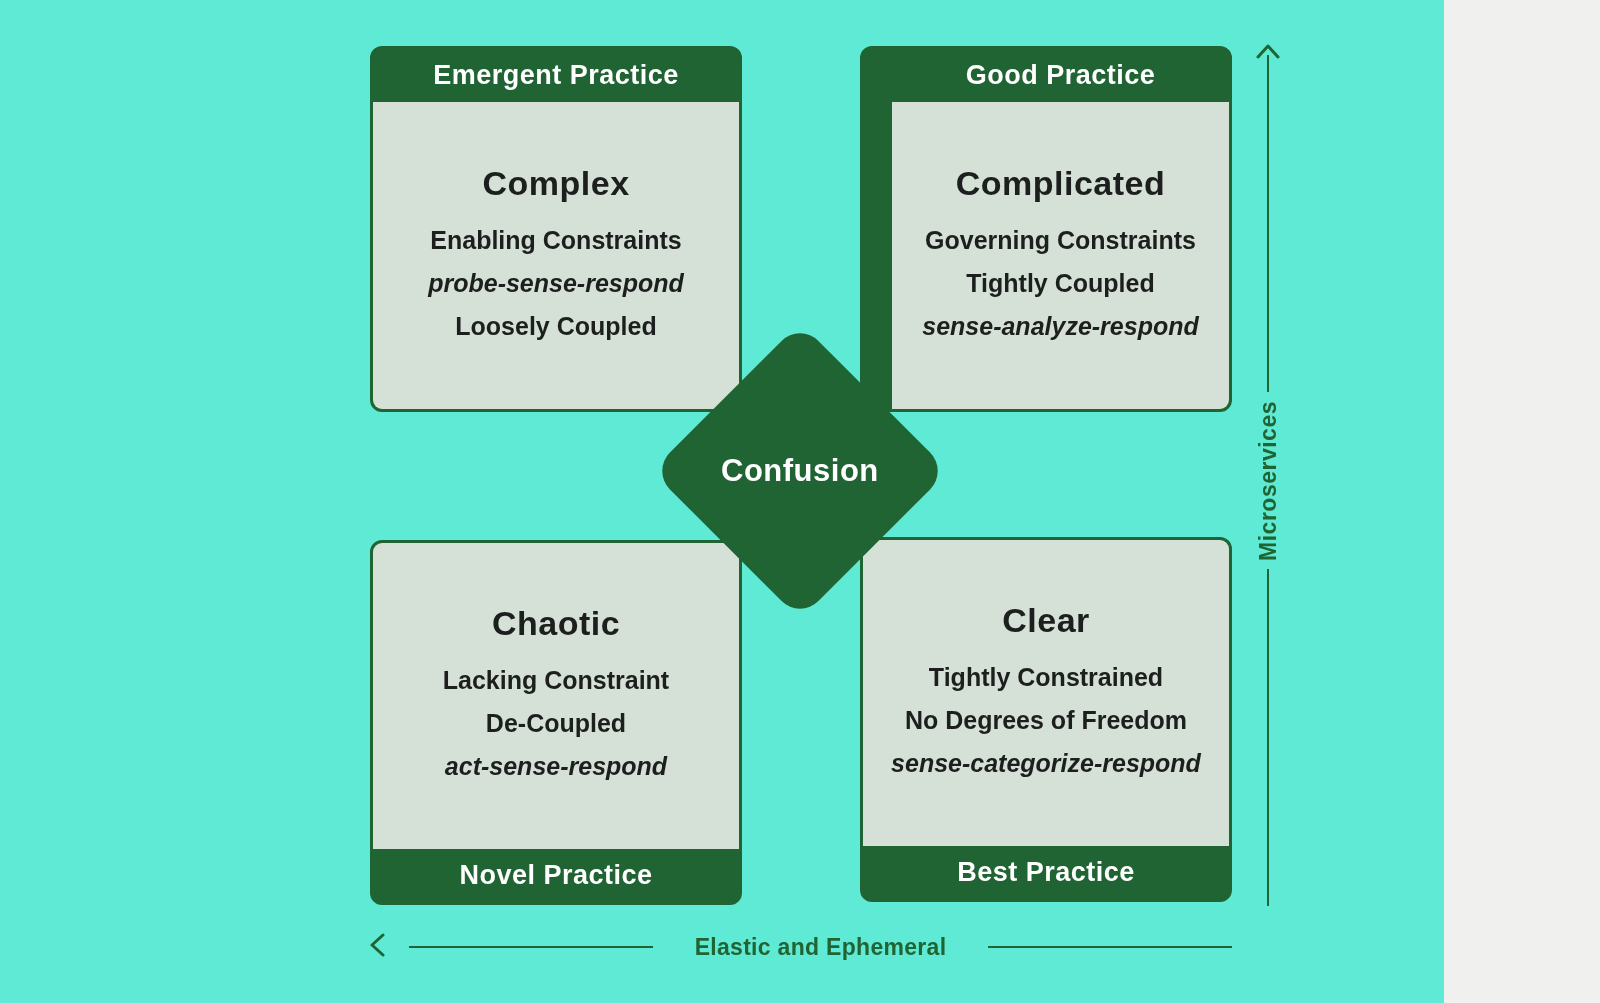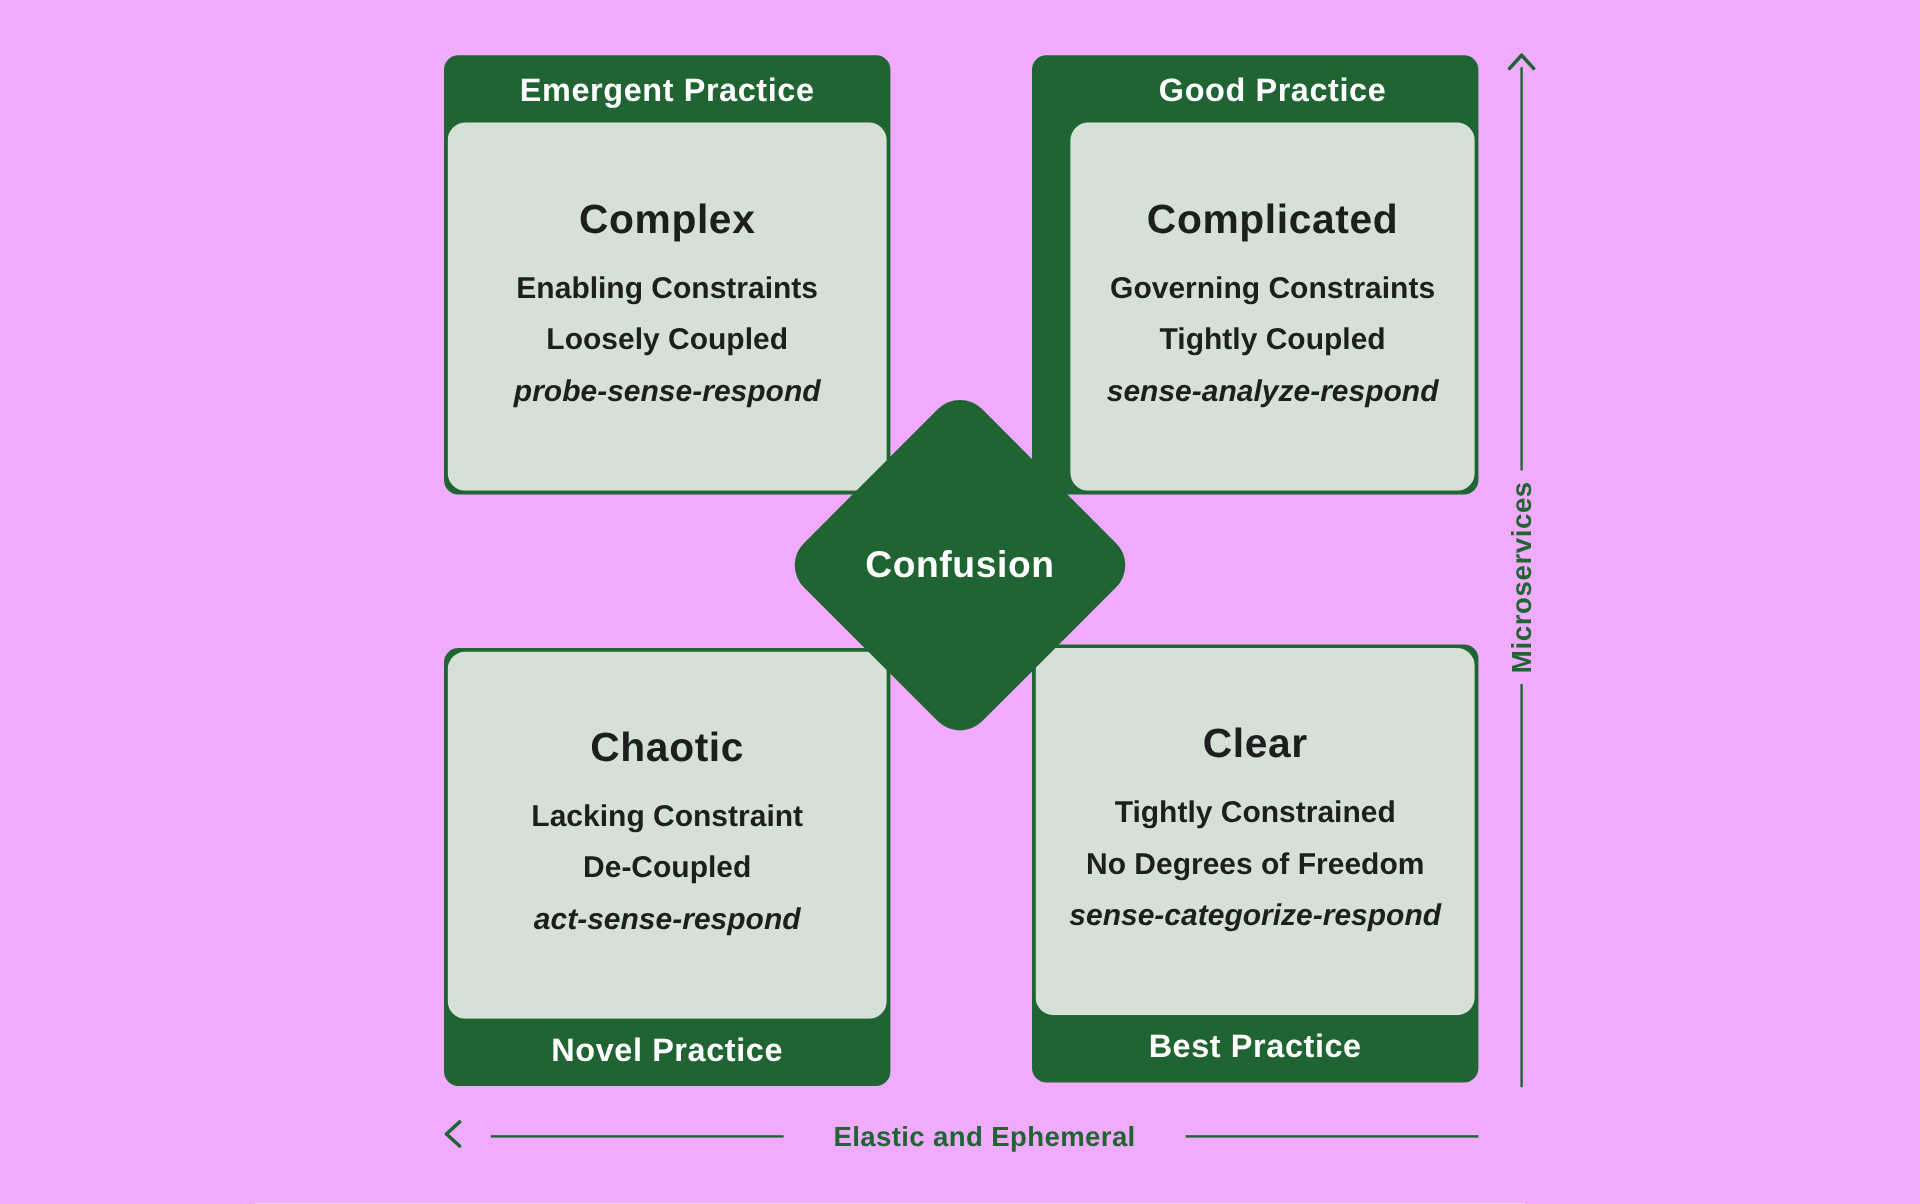--- a/index.html
+++ b/index.html
@@ -1,23 +1,23 @@
 <!DOCTYPE html>
 <html><head>
 <meta charset="utf-8">
 <style>
   * { margin: 0; padding: 0; box-sizing: border-box; }
   html, body { background: #f0f0ee; }
   body { font-family: "Liberation Sans", sans-serif; }
 
   .canvas {
     position: relative;
-    width: 1600px;
+    width: 1444px;
     height: 1003px;
-    background: #f0abfc;
+    background: #5eead4;
     overflow: hidden;
     text-decoration: underline;
   }
 
   
   .quad {
     position: absolute;
     width: 372px;
     display: flex;
     flex-direction: column;
@@ -45,21 +45,20 @@
 
   .qbody {
     flex: 1 1 auto;
     background: #d5e1d7;
     display: flex;
     flex-direction: column;
     align-items: center;
     justify-content: center;
     text-align: center;
     color: #1d1f1e;
-    border-radius: 15px;
   }
   .qtitle {
     font-size: 34px;
     font-weight: bold;
     letter-spacing: 0.5px;
     margin-bottom: 16px;
     color: #1d1f1e;
   }
   .qline {
     font-size: 25px;
@@ -156,22 +155,22 @@
 </head>
 <body>
 
 <div class="canvas">
 
   <div class="quad tl">
     <div class="banner">Emergent Practice</div>
     <div class="qbody">
       <div class="qtitle">Complex</div>
       <div class="qline">Enabling Constraints</div>
+      <div class="qline italic">probe-sense-respond</div>
       <div class="qline">Loosely Coupled</div>
-      <div class="qline italic">probe-sense-respond</div>
     </div>
   </div>
 
   <div class="quad tr">
     <div class="banner">Good Practice</div>
     <div class="qbody">
       <div class="qtitle">Complicated</div>
       <div class="qline">Governing Constraints</div>
       <div class="qline">Tightly Coupled</div>
       <div class="qline italic">sense-analyze-respond</div>

